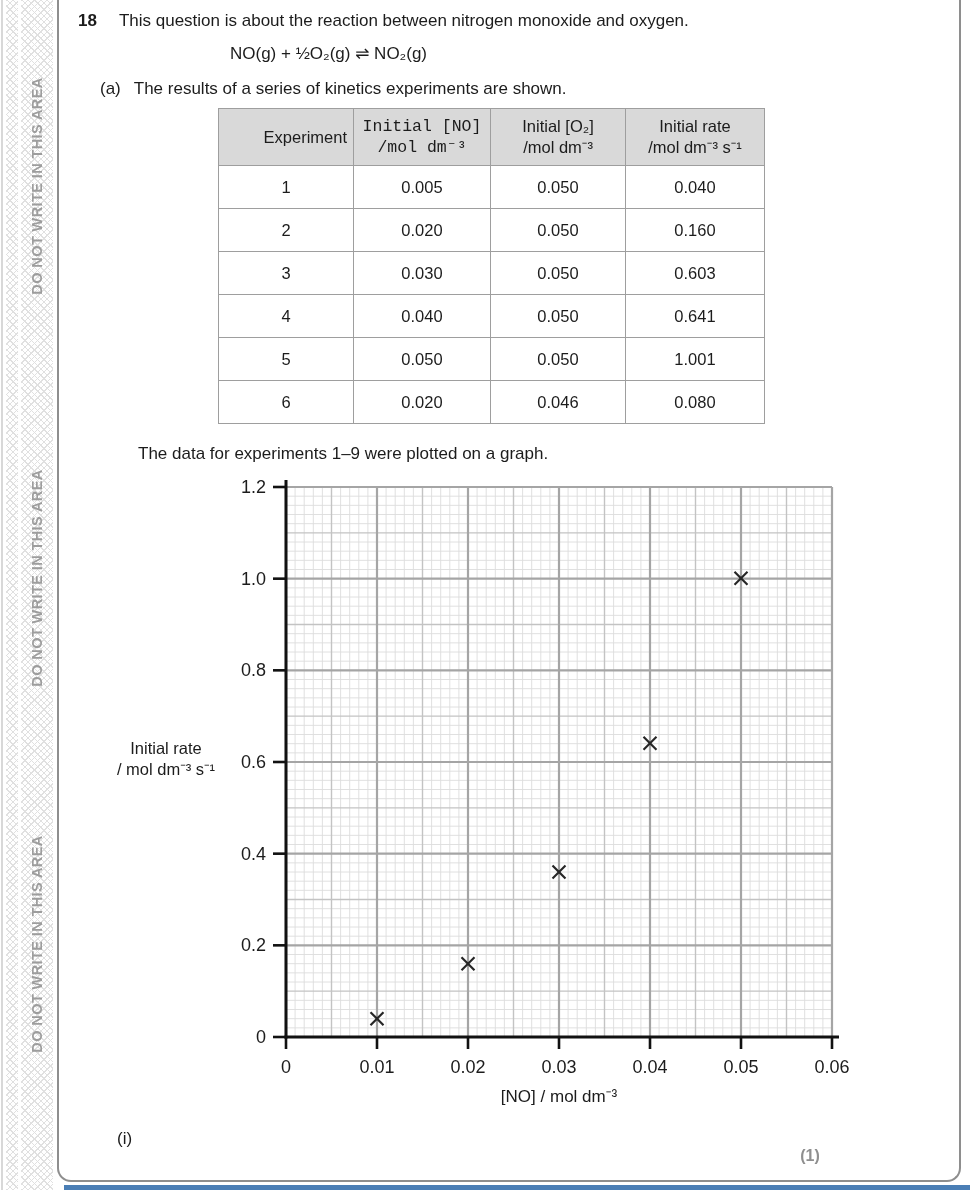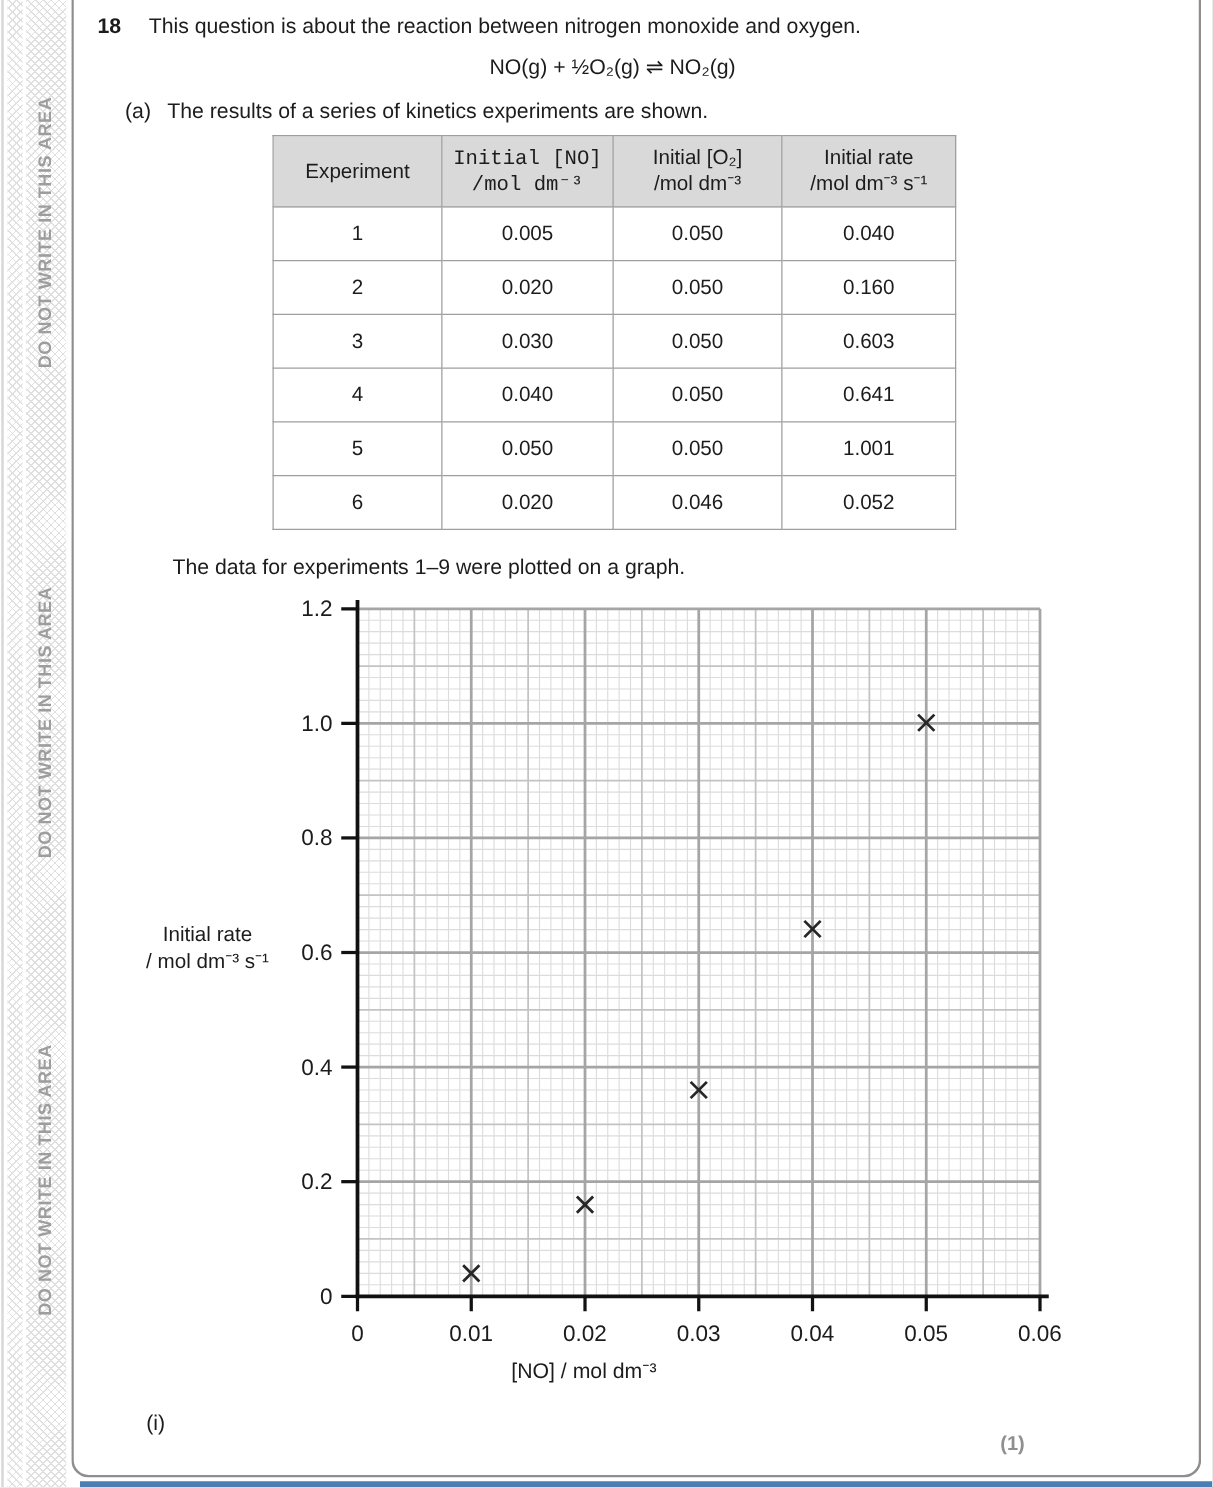--- a/index.html
+++ b/index.html
@@ -17,37 +17,37 @@
   .margin-text{position:absolute;left:37px;color:#9d9d9d;font-weight:bold;font-size:14.5px;
     letter-spacing:.4px;white-space:nowrap;transform:translate(-50%,-50%) rotate(-90deg);}
   .mt1{top:186px;} .mt2{top:578px;} .mt3{top:944px;}
 
   
   .content-frame{position:absolute;left:57px;top:-20px;width:900px;height:1200px;
     border:2.5px solid #8e8e8e;border-top:none;border-radius:0 0 14px 14px;}
 
   .q-row{position:absolute;left:78px;top:11px;display:flex;gap:22px;font-size:17px;}
   .q-num{font-weight:bold;}
-  .equation{position:absolute;left:230px;top:43px;width:520px;text-align:center;font-size:17px;}
+  .equation{position:absolute;left:230px;top:43px;width:520px;text-align:left;font-size:17px;}
   .part-a{position:absolute;left:100px;top:79px;display:flex;gap:13px;font-size:17px;}
 
   table.kin{position:absolute;left:218px;top:108px;border-collapse:collapse;}
   table.kin th,table.kin td{border:1.6px solid #9e9e9e;text-align:center;vertical-align:middle;
     font-size:16.5px;padding:0 6px;}
   table.kin th{background:#d9d9d9;font-weight:normal;height:56px;line-height:21px;}
   table.kin td{height:42px;}
-  table.kin th:nth-child(1){width:122px;} table.kin th:nth-child(2){width:124px;font-family:Liberation Mono, monospace;}
+  table.kin th:nth-child(1){width:122px;text-align:right;} table.kin th:nth-child(2){width:124px;font-family:Liberation Mono, monospace;}
   table.kin th:nth-child(3){width:122px;} table.kin th:nth-child(4){width:126px;}
 
   .graph-intro{position:absolute;left:138px;top:444px;font-size:17px;}
   #chart{position:absolute;left:120px;top:468px;}
   #chart text{font-family:"Liberation Sans",sans-serif;}
   .ylabel{position:absolute;left:100px;top:738px;width:132px;text-align:center;
     font-size:16.5px;line-height:21px;}
-  .xlabel{position:absolute;left:409px;top:1084px;width:300px;font-size:17px;}
+  .xlabel{position:absolute;left:409px;top:1084px;width:300px;text-align:center;font-size:17px;}
 
   .part-i{position:absolute;left:117px;top:1129px;display:flex;gap:14px;font-size:17px;}
   .marks{position:absolute;left:785px;top:1147px;width:50px;text-align:center;
     font-weight:bold;color:#8f8f8f;font-size:16px;}
   .bottom-bar{position:absolute;left:64px;top:1185px;width:906px;height:5px;background:#4a7eb5;}
 </style>
 </head>
 <body>
 
 <div class="page">
@@ -121,21 +121,21 @@
         <tr>
           <td>5</td>
           <td>0.050</td>
           <td>0.050</td>
           <td>1.001</td>
         </tr>
         <tr>
           <td>6</td>
           <td>0.020</td>
           <td>0.046</td>
-          <td>0.052</td>
+          <td>0.080</td>
         </tr>
       </tbody>
     </table>
 
   <div class="graph-intro">The data for experiments 1–9 were plotted on a graph.</div>
 
   <svg id="chart" width="760" height="650">
       <line x1="175.1" y1="569" x2="175.1" y2="19" stroke="#dcdcdc" stroke-width="0.9"></line>
       <line x1="184.2" y1="569" x2="184.2" y2="19" stroke="#dcdcdc" stroke-width="0.9"></line>
       <line x1="193.3" y1="569" x2="193.3" y2="19" stroke="#dcdcdc" stroke-width="0.9"></line>

